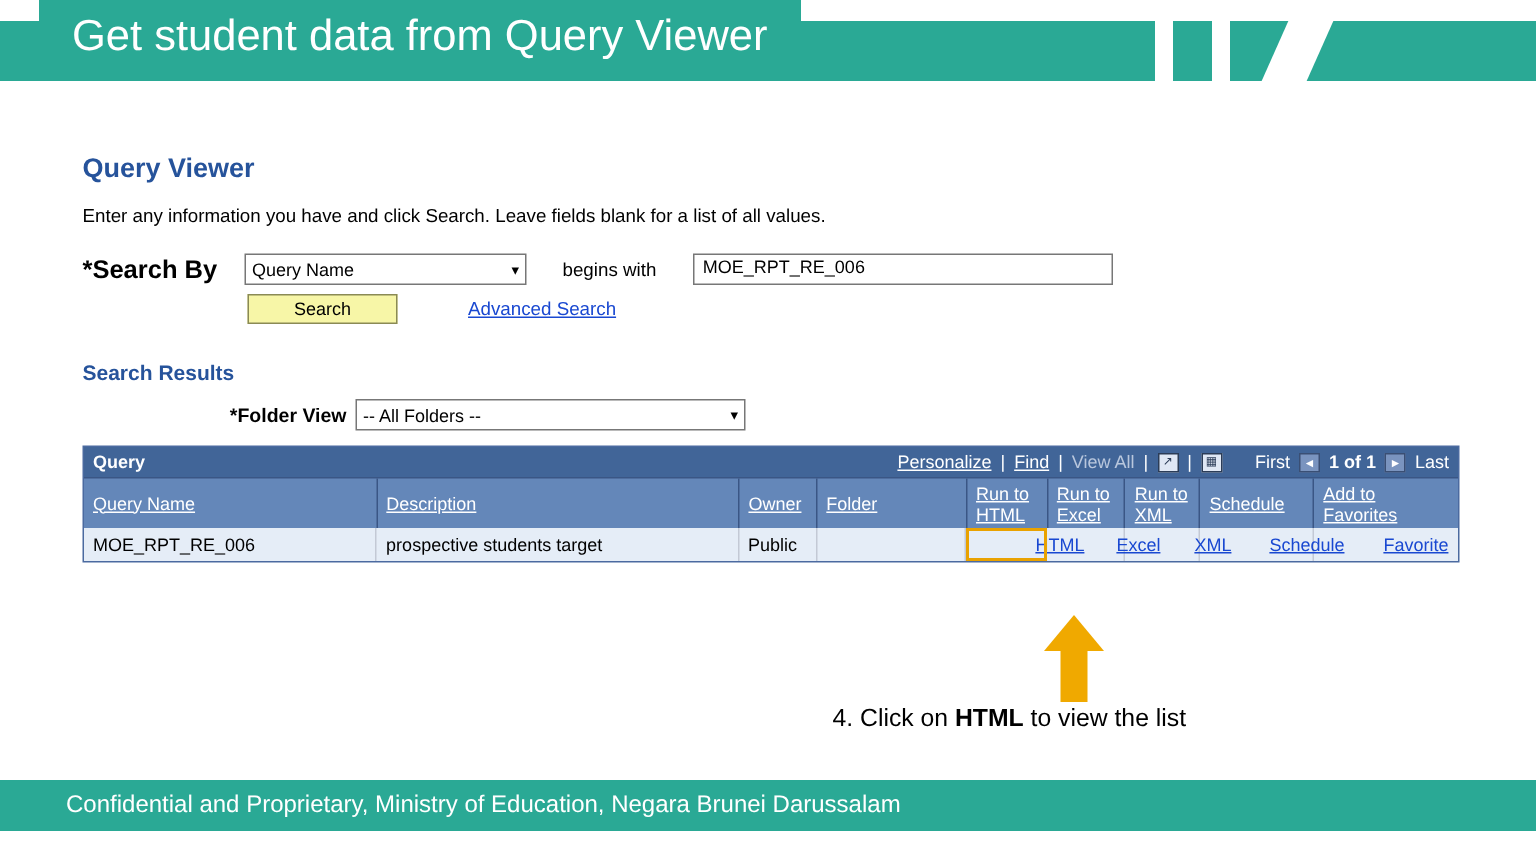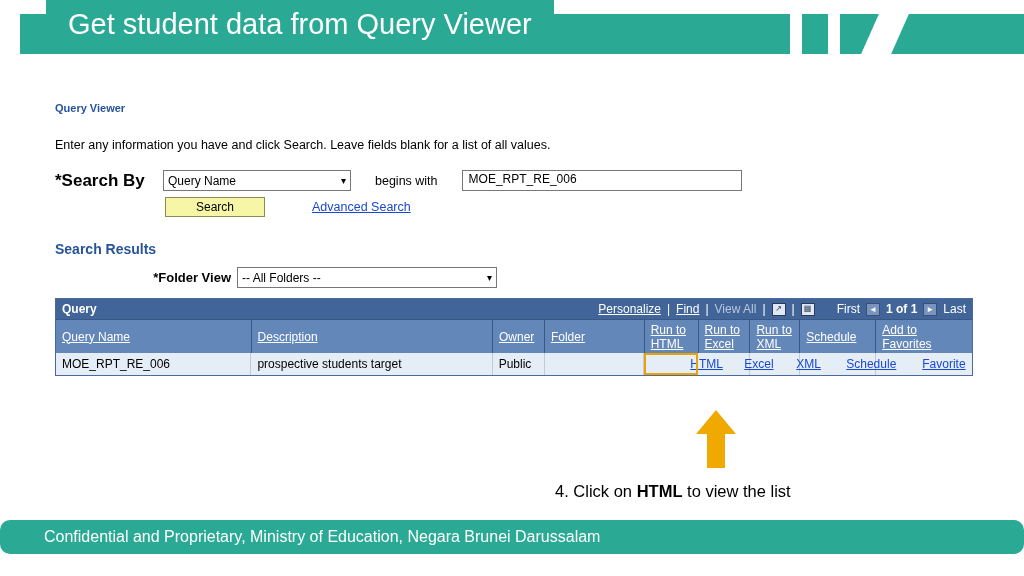--- a/index.html
+++ b/index.html
@@ -9,21 +9,20 @@
     background: #fff;
     position: relative;
     overflow: hidden;
   }
 
   
   .banner {
     position: relative;
     height: 62px;
     background: #fff;
-    margin-left: 20px;
   }
   .banner-stripe {
     position: absolute;
     left: 0; right: 0; top: 14px; height: 40px;
     background: #2aa995;
   }
   .banner-title-box {
     position: absolute;
     left: 26px; top: 0; height: 54px;
     padding: 8px 22px 0 22px;
@@ -34,21 +33,21 @@
   }
   .banner-gap1 { position:absolute; top:14px; height:40px; left:770px; width:12px; background:#fff; }
   .banner-gap2 { position:absolute; top:14px; height:40px; left:808px; width:12px; background:#fff; }
   .banner-slash {
     position:absolute; top:14px; height:40px; left:850px; width:30px; background:#fff;
     transform: skewX(-24deg);
   }
 
   
   .page { padding: 40px 40px 0 55px; font-size: 12.5px; color:#000; }
-  .qv-heading { color:#26539b; font-weight:bold; font-size:11px; margin-bottom:24px; }
+  .qv-heading { color:#26539b; font-weight:bold; font-size:18px; margin-bottom:14px; }
   .instr { margin-bottom:18px; }
 
   .row { display:flex; align-items:center; }
   .label-searchby { width:108px; text-align:left; font-weight:bold; padding-right:6px; font-size:17px;}
   .select {
     border:1px solid #777; height:21px; font-size:12px;
     padding: 1px 4px; background:#fff;
     display:flex; align-items:center; justify-content:space-between;
   }
   .select .caret { font-size:10px; }
@@ -119,29 +118,29 @@
   
   .arrow-up {
     position:absolute; left:696px; top:410px;
     display:flex; flex-direction:column; align-items:center;
   }
   .arrow-head {
     width:0;height:0;border-left:20px solid transparent;border-right:20px solid transparent;
     border-bottom:24px solid #f0a900;
   }
   .arrow-stem { width:18px; height:34px; background:#f0a900; }
-  .callout { position:absolute; left:555px; top:482px; font-size:16.5px; color:#000; }
+  .callout { position:absolute; left:555px; top:470px; font-size:16.5px; color:#000; }
   .callout b { font-weight:bold; }
   .callout .num { display:inline-block; width:auto; }
 
   
   .footer {
     position:absolute; left:0; right:0; bottom:22px; height:34px;
     background:#2aa995; color:#fff; display:flex; align-items:center;
-    padding-left:44px; font-size:16px;border-radius:10px;
+    padding-left:44px; font-size:16px;
   }
 </style>
 </head>
 <body>
 
 <div class="banner">
   <div class="banner-stripe"></div>
   <div class="banner-title-box">Get student data from Query Viewer</div>
   <div class="banner-gap1"></div>
   <div class="banner-gap2"></div>

